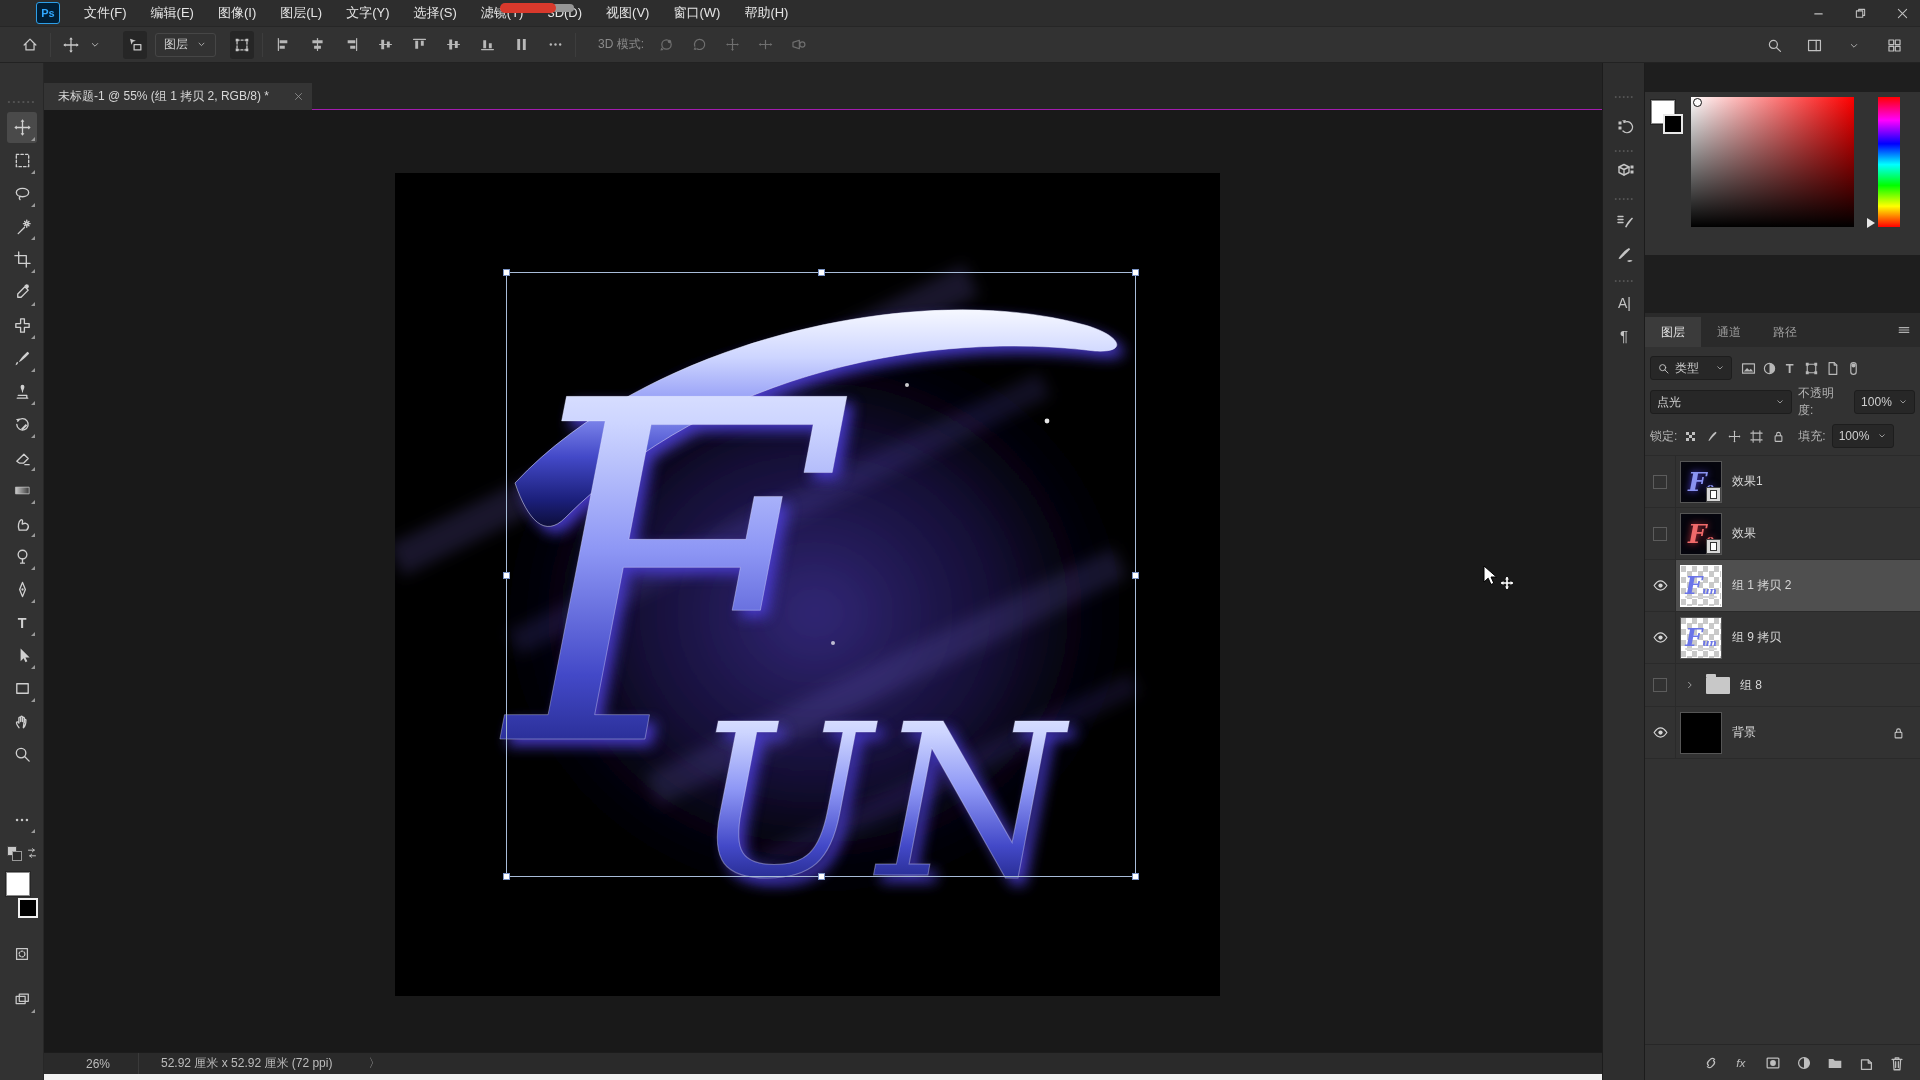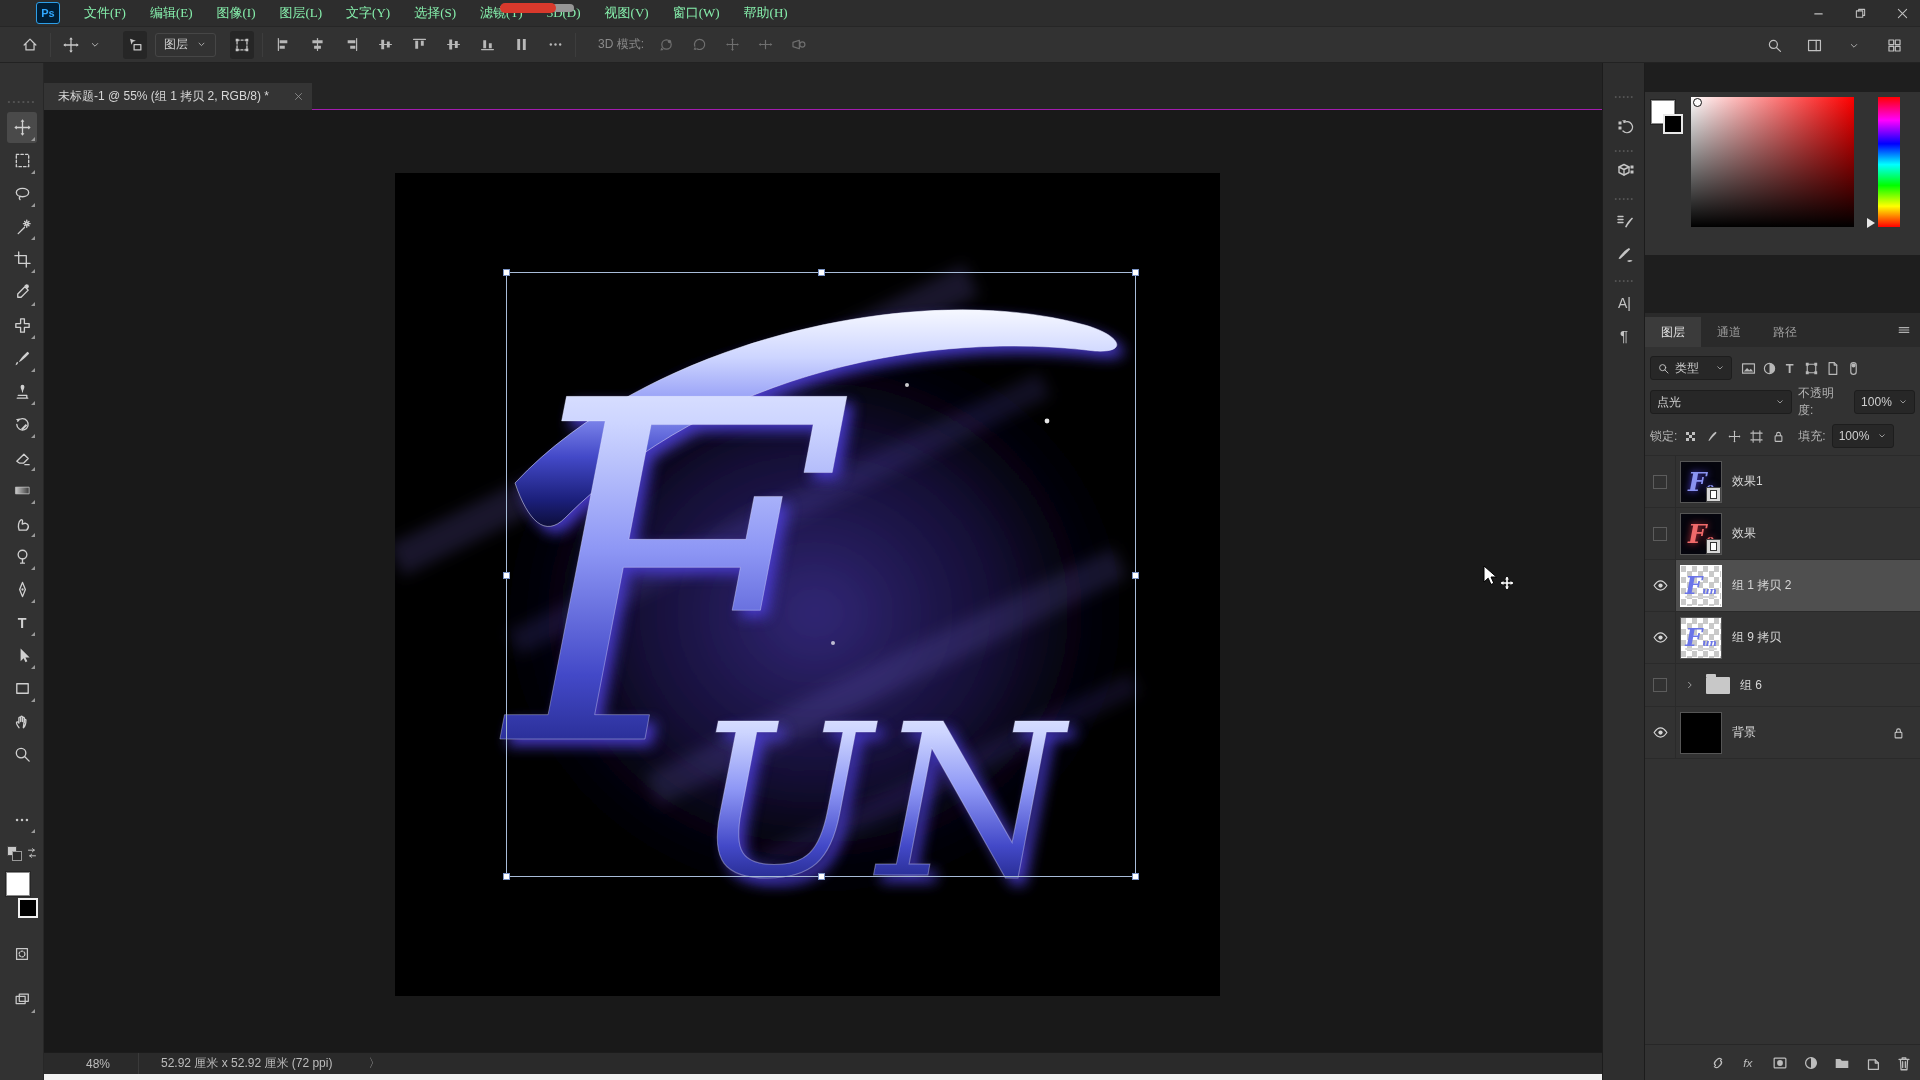--- a/index.html
+++ b/index.html
@@ -5,21 +5,21 @@
   *{margin:0;padding:0;box-sizing:border-box;}
   html,body{width:1920px;height:1080px;overflow:hidden;background:#191919;
     font-family:"Liberation Sans","DejaVu Sans",sans-serif;
     -webkit-font-smoothing:antialiased;}
   #app{position:relative;width:1920px;height:1080px;background:#191919;color:#d6d6d6;font-size:13px;}
 
   
   #menubar{position:absolute;left:0;top:0;width:1920px;height:26px;background:#2d2d2d;display:flex;align-items:center;z-index:30;}
   #ps-logo{position:absolute;left:36px;top:2px;width:24px;height:22px;background:#001e36;border:1px solid #2d9fe8;border-radius:3px;color:#31a8ff;font-size:11px;font-weight:bold;display:flex;align-items:center;justify-content:center;}
   #menu-items{position:absolute;left:74px;top:0;height:26px;display:flex;align-items:center;gap:4px;}
-  .menu-item{padding:0 10px;height:26px;line-height:26px;color:#86efac;font-size:13px;cursor:default;font-family:Liberation Serif, serif;}
+  .menu-item{padding:0 10px;height:26px;line-height:26px;color:#e5e5e5;font-size:13px;cursor:default;}
   #red-annotation{position:absolute;left:500px;top:3px;width:56px;height:10px;background:#d8392c;border-radius:5px;z-index:31;}
   #red-annotation-tail{position:absolute;left:552px;top:4px;width:22px;height:8px;background:#969696;border-radius:4px;z-index:30;}
   #window-controls{position:absolute;right:8px;top:0;height:26px;display:flex;align-items:center;gap:22px;}
   .winbtn{width:20px;height:20px;display:flex;align-items:center;justify-content:center;}
 
   
   #optionsbar{position:absolute;left:0;top:26px;width:1920px;height:37px;background:#323232;border-top:1px solid #262626;border-bottom:1px solid #222;display:flex;align-items:center;z-index:25;}
   .ob{display:flex;align-items:center;justify-content:center;height:28px;min-width:24px;}
   .ob.pressed{background:#262626;border-radius:3px;}
   .obsep{width:1px;height:24px;background:#272727;border-right:1px solid #3d3d3d;margin:0 8px;}
@@ -102,21 +102,21 @@
   .thumb{position:relative;width:42px;height:42px;background:#05050d;border:1px solid #555;display:flex;align-items:center;justify-content:center;overflow:hidden;flex:none;}
   .thumb.checker{background:repeating-conic-gradient(#ffffff 0 25%,#c9c9c9 0 50%) 0 0/11px 11px;text-decoration:underline;}
   .thumb.blackfill{background:#000;}
   .thumb .mini-f{font-family:"DejaVu Serif","Liberation Serif",serif;font-style:italic;font-weight:bold;line-height:1;}
   .smart-badge{position:absolute;right:0px;bottom:0px;width:15px;height:15px;background:#d8d8d8;border:1px solid #444;display:flex;align-items:center;justify-content:center;}
   .smart-badge i{display:block;width:7px;height:9px;background:#fff;border:1px solid #333;}
   .lname{font-size:12px;color:#d8d8d8;white-space:nowrap;}
   .lrow .right-ico{position:absolute;right:14px;top:50%;transform:translateY(-50%);}
   .folder-ico{width:24px;height:17px;background:#c8c8c8;border-radius:1px;position:relative;flex:none;}
   .folder-ico::before{content:"";position:absolute;left:0;top:-3px;width:10px;height:3px;background:#c8c8c8;border-radius:1px 1px 0 0;}
-  #layers-footer{position:absolute;left:0;bottom:0;width:275px;height:36px;border-top:1px solid #272727;display:flex;align-items:center;justify-content:flex-end;gap:13px;padding-right:7px;background:#323232;}
+  #layers-footer{position:absolute;left:0;bottom:0;width:275px;height:36px;border-top:1px solid #272727;display:flex;align-items:center;justify-content:flex-end;gap:13px;padding-right:14px;background:#323232;}
 
   
   #cursor{position:absolute;left:1482px;top:565px;z-index:50;pointer-events:none;}
 
   svg{display:block;}
   .svgtext{font-family:"Liberation Sans",sans-serif;}
 </style>
 </head>
 <body>
 
@@ -646,21 +646,21 @@
         <span class="handle" style="right:-4px;top:299px"></span>
         <span class="handle" style="left:-4px;bottom:-4px"></span>
         <span class="handle" style="left:311px;bottom:-4px"></span>
         <span class="handle" style="right:-4px;bottom:-4px"></span>
       </div>
     </div>
   </div>
 
   <div id="statusbar">
     <div id="status-zoom">
-        <span>48%</span>
+        <span>26%</span>
       </div>
     <div id="status-dims">52.92 厘米 x 52.92 厘米 (72 ppi)</div>
     <div id="status-chevron">〉</div>
   </div>
   <div id="window-bottom-edge"></div>
 
   <div id="collapsed-strip">
     <div class="strip-div" style="top:30px">•••••</div>
   <div class="strip-btn" style="top: 49px;">
         <svg viewBox="0 0 20 20" width="20" height="20" style="color:#c4c4c4" aria-hidden="true">
@@ -963,21 +963,21 @@
             </div>
             <div class="rowbody">
               <div style="margin-left: 4px;">
                 <svg viewBox="0 0 20 20" width="12" height="12" style="color:#b0b0b0" aria-hidden="true">
                   <g fill="none" stroke="currentColor" stroke-width="1.4" stroke-linecap="round" stroke-linejoin="round">
                     <path d="M7.5 5.5 12 10l-4.5 4.5"></path>
                   </g>
                 </svg>
               </div>
               <div class="folder-ico"></div>
-              <div class="lname">组 6</div>
+              <div class="lname">组 8</div>
             </div>
           </div>
           <div class="lrow" style="height: 52px; align-items: center;">
             <div class="eyecol">
               <svg viewBox="0 0 20 20" width="17" height="17" style="color:#d6d6d6" aria-hidden="true">
                 <g fill="none" stroke="currentColor" stroke-width="1.4" stroke-linecap="round" stroke-linejoin="round">
                   <path d="M2.5 10C5 6.3 7.5 4.6 10 4.6s5 1.7 7.5 5.4c-2.5 3.7-5 5.4-7.5 5.4S5 13.7 2.5 10z"></path>
                   <circle cx="10" cy="10" r="2.5" fill="currentColor" stroke="none"></circle>
                 </g>
               </svg>

